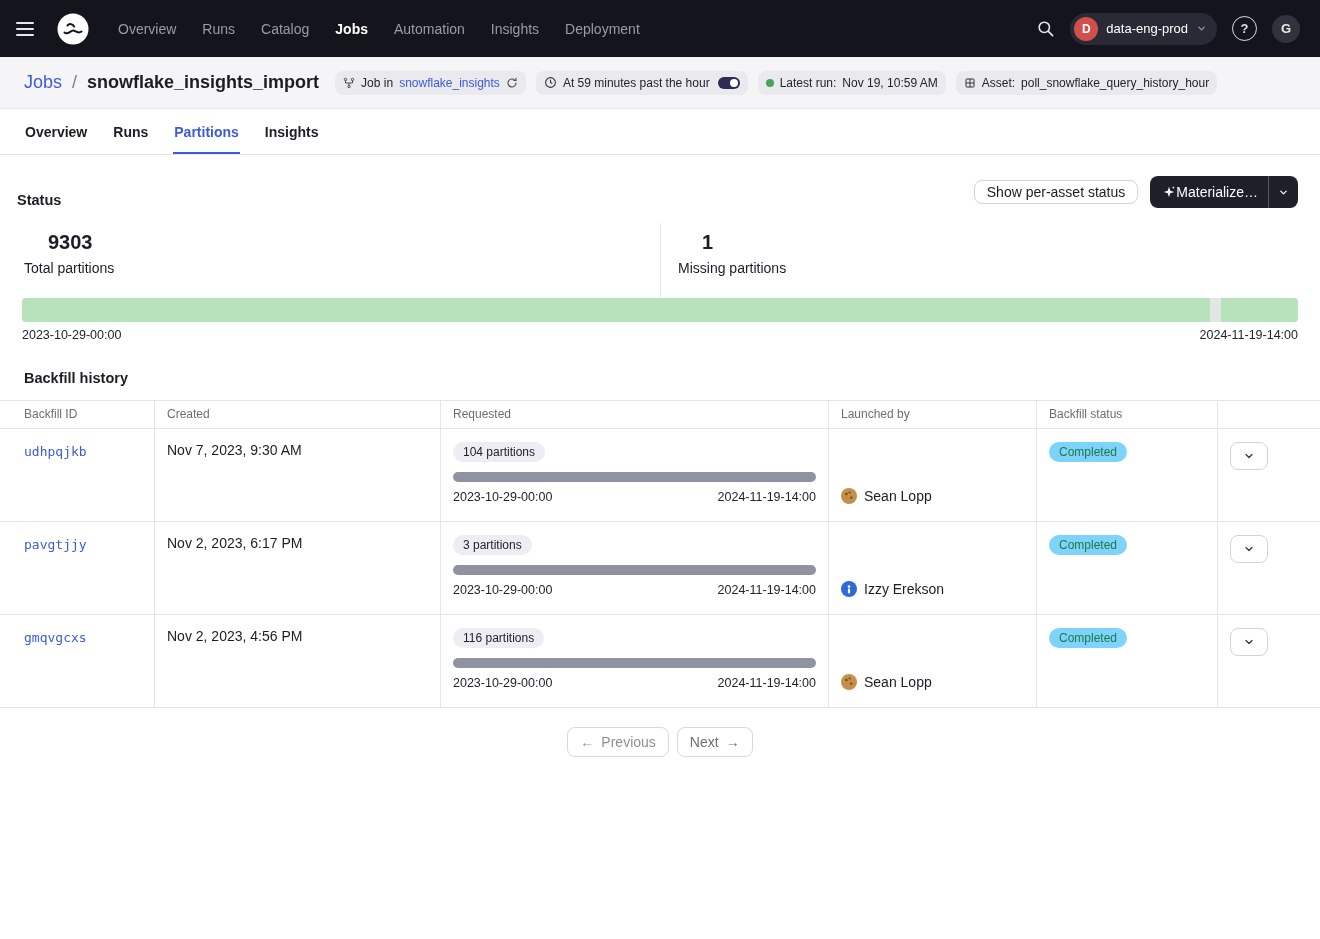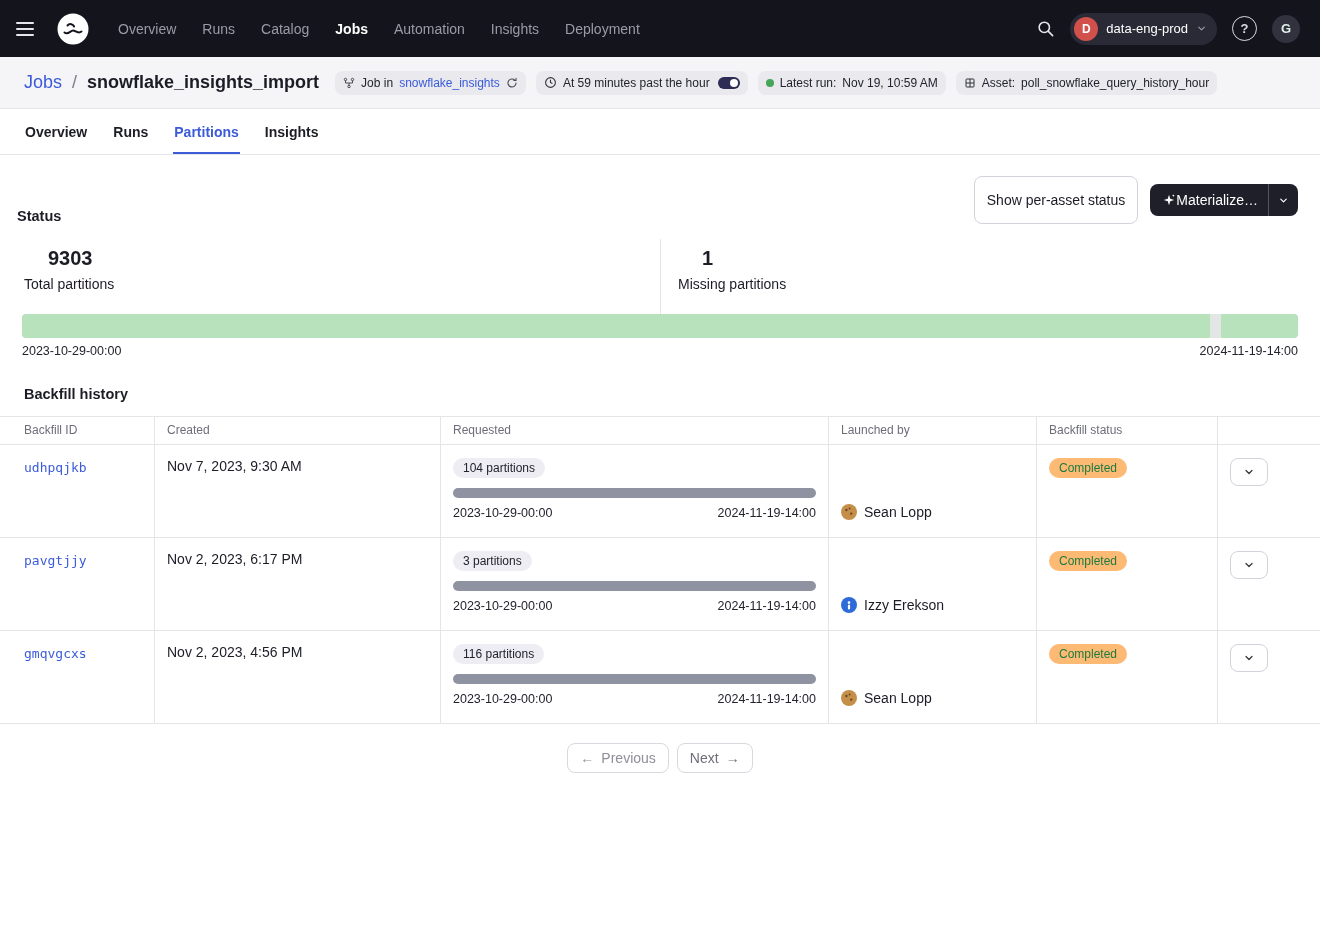--- a/index.html
+++ b/index.html
@@ -40,21 +40,21 @@
 
   
   .tabs { display: flex; gap: 24px; padding: 0 24px; border-bottom: 1px solid #e4e4e9; }
   .tab { font-size: 14px; font-weight: 700; color: #1c1c26; padding: 15px 1px 12px; border-bottom: 2px solid transparent; cursor: pointer; }
   .tab.active { color: #3b5bd9; border-bottom-color: #3b5bd9; }
 
   
   .status-row { display: flex; align-items: flex-end; justify-content: space-between; padding: 21px 22px 15px 17px; }
   .status-title { font-size: 14.5px; font-weight: 700; }
   .btn-group { display: flex; gap: 12px; align-items: center; }
-  .btn-light { height: 48px; padding: 0 12px; background: #fff; border: 1px solid #d2d2da; border-radius: 8px; font-size: 14px; color: #1c1c26; display: flex; align-items: center; cursor: pointer; }
+  .btn-light { height: 24px; padding: 0 12px; background: #fff; border: 1px solid #d2d2da; border-radius: 8px; font-size: 14px; color: #1c1c26; display: flex; align-items: center; cursor: pointer; }
   .btn-dark { height: 32px; background: #1f1f2a; border-radius: 8px; display: flex; align-items: stretch; color: #fff; cursor: pointer; overflow: hidden; }
   .btn-dark-main { display: flex; align-items: center; padding: 0 10px 0 12px; font-size: 14px; font-weight: 500; }
   .btn-dark-caret { display: flex; align-items: center; padding: 0 9px; border-left: 1px solid rgba(255,255,255,0.25); }
 
   
   .stats { display: grid; grid-template-columns: 1fr 1fr; }
   .stat { padding: 8px 24px 22px; }
   .stat + .stat { border-left: 1px solid #e4e4e9; padding-left: 17px; }
   .stat-value { font-size: 20px; font-weight: 700; margin-bottom: 6px; margin-left: 24px; }
   .stat-label { font-size: 14px; color: #1c1c26; }
@@ -72,21 +72,21 @@
   .bf-cell { border-right: 1px solid #e4e4e9; padding: 13px 12px 17px; min-width: 0; }
   .bf-cell:first-child { padding-left: 24px; }
   .bf-cell:last-child { border-right: none; }
   .bf-head .bf-cell { padding-top: 6px; padding-bottom: 7px; color: #6d6d7a; font-size: 12px; }
   .bf-id { font-family: "DejaVu Sans Mono", monospace; font-size: 13px; color: #3b5bd9; cursor: pointer; }
   .created { font-size: 14px; }
   .req-badge { display: inline-block; background: #ededf3; border-radius: 10px; padding: 3px 10px; font-size: 12px; color: #23232e; }
   .req-bar { height: 10px; border-radius: 5px; background: #8f93a1; margin: 10px 0 8px; }
   .req-dates { display: flex; justify-content: space-between; font-size: 12.5px; color: #23232e; }
   .launch { display: flex; align-items: flex-end; gap: 7px; font-size: 14px; }
-  .status-badge { display: inline-block; background: #fdba74; color: #1e7a40; border-radius: 10px; padding: 3px 10px; font-size: 12px; }
+  .status-badge { display: inline-block; background: #7dd3fc; color: #1e7a40; border-radius: 10px; padding: 3px 10px; font-size: 12px; }
   .row-action-btn { width: 38px; height: 28px; border: 1px solid #d2d2da; border-radius: 8px; background: #fff; display: flex; align-items: center; justify-content: center; cursor: pointer; }
 
   
   .pagination { display: flex; justify-content: center; gap: 8px; margin-top: 19px; }
   .page-btn { height: 30px; display: flex; align-items: center; gap: 7px; padding: 0 12px; border: 1px solid #d8d8de; border-radius: 8px; background: #fff; font-size: 14px; color: #8f8f99; cursor: pointer; }
   .page-btn.next { color: #6e6e78; }
 </style>
 </head>
 <body>
 

